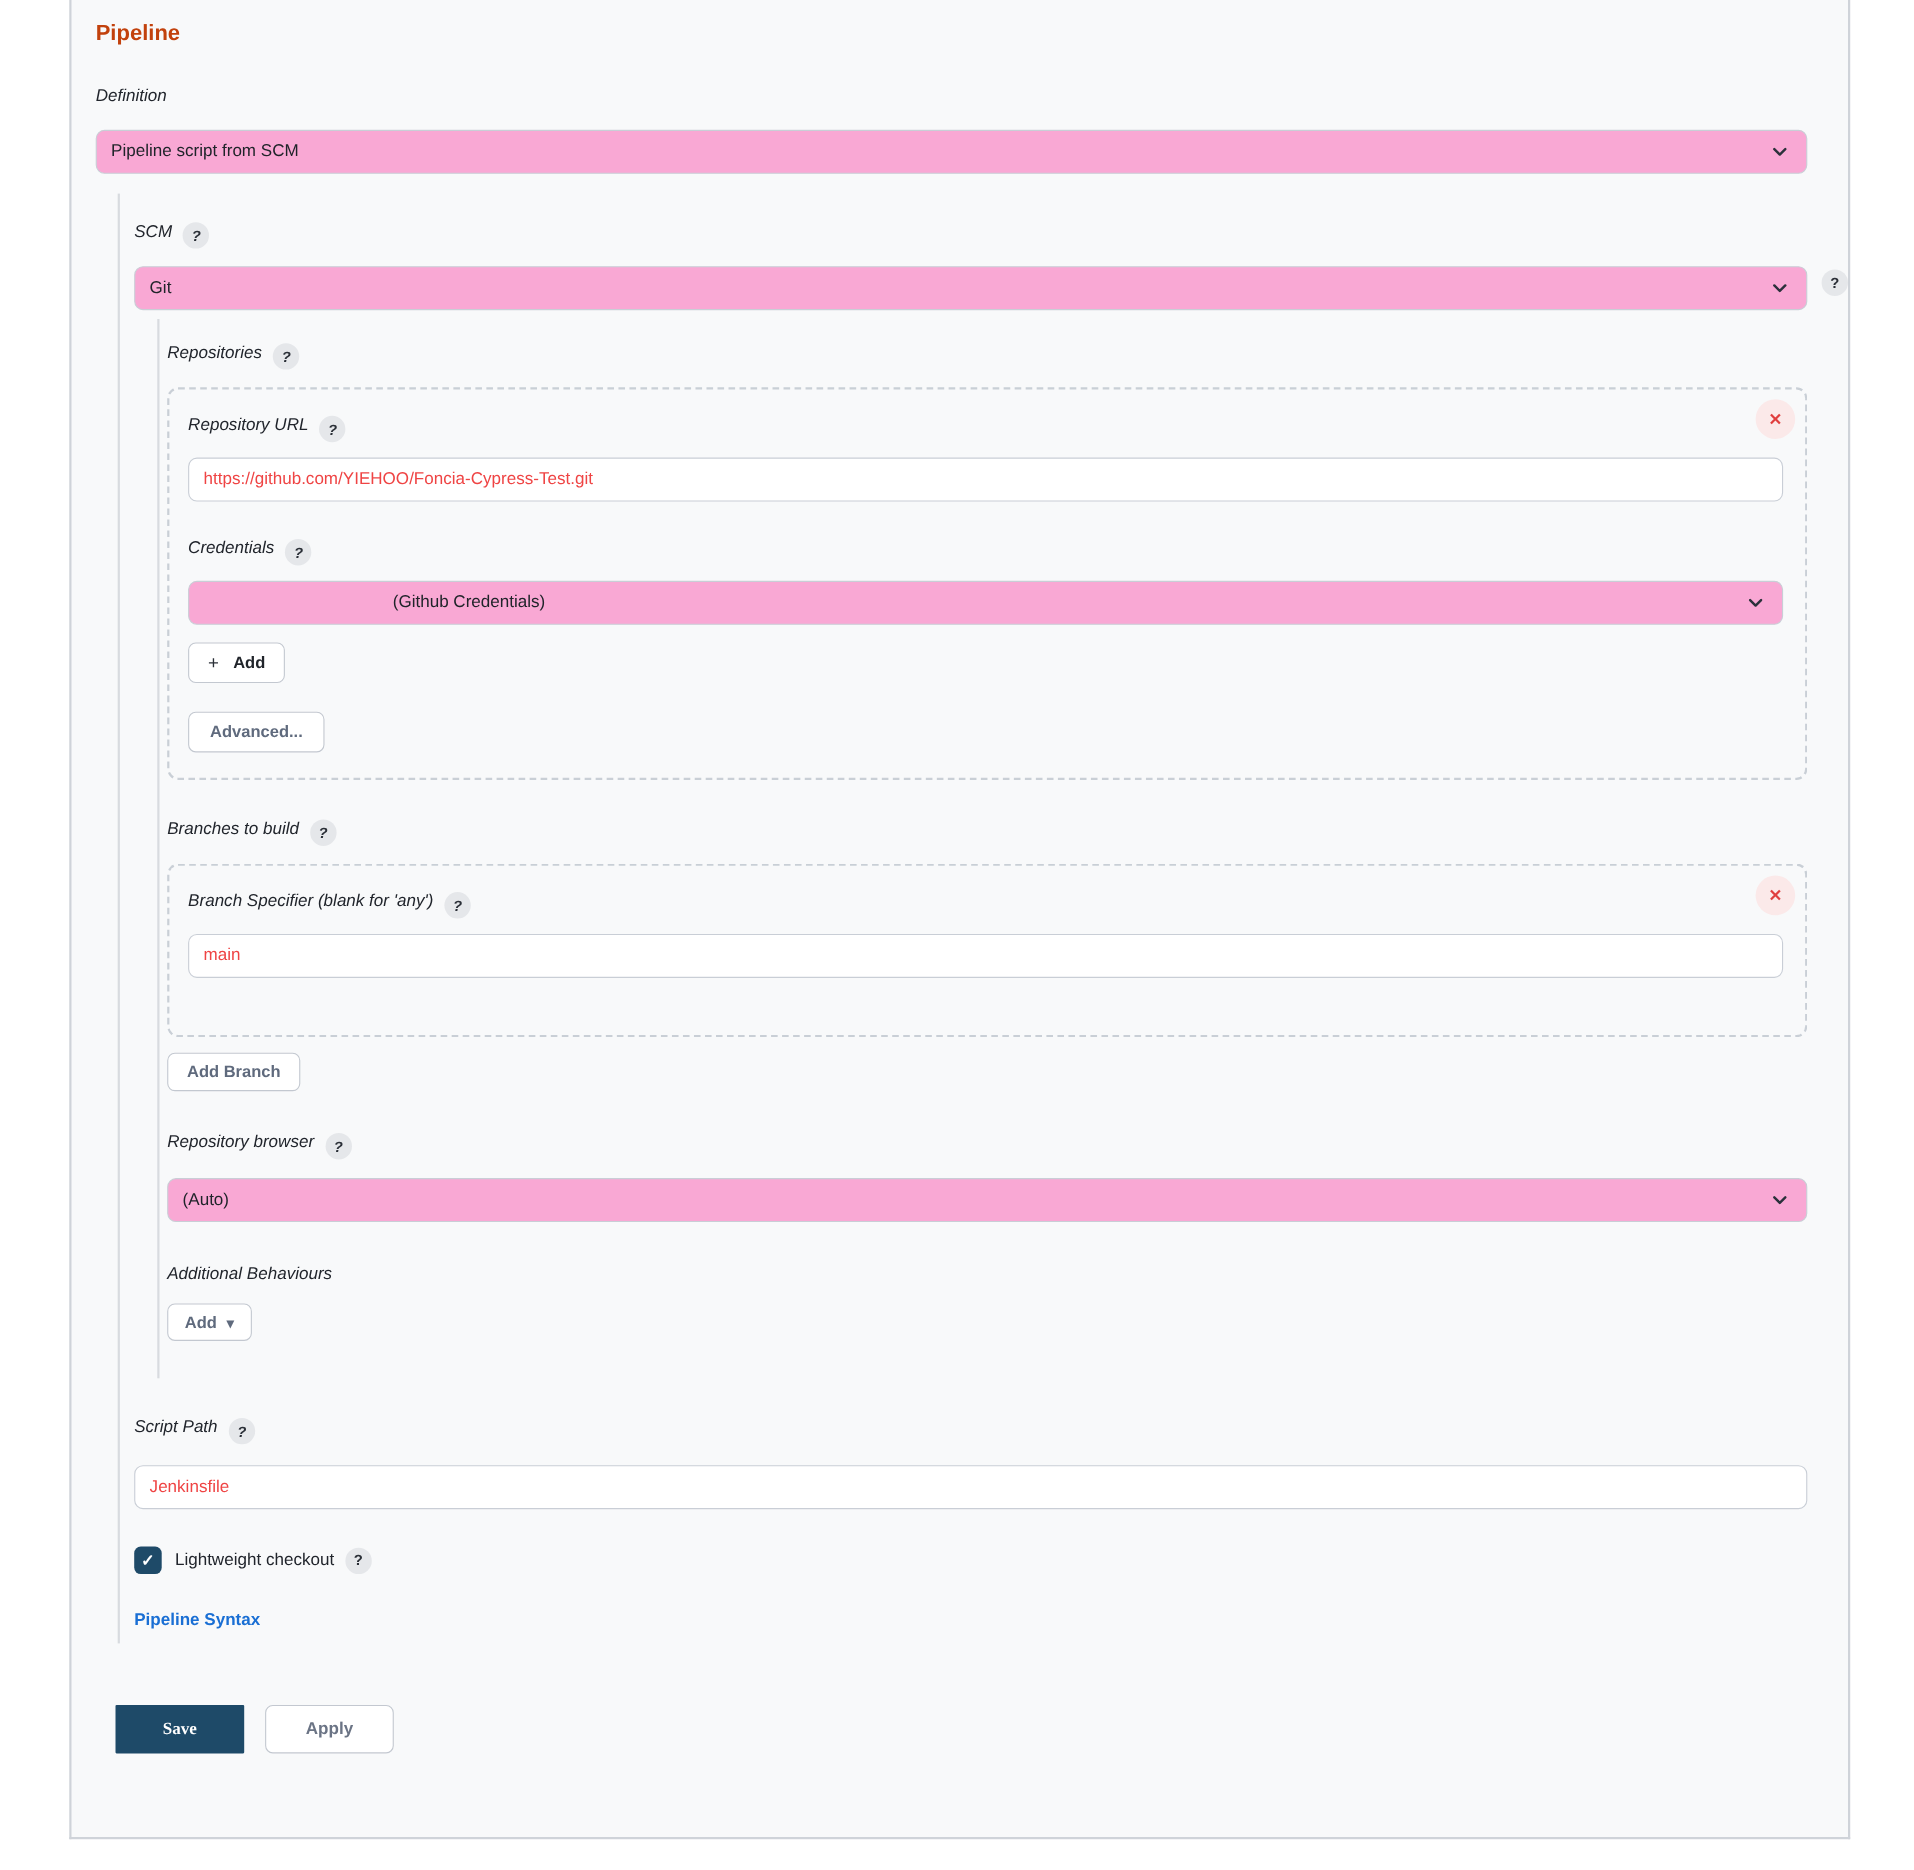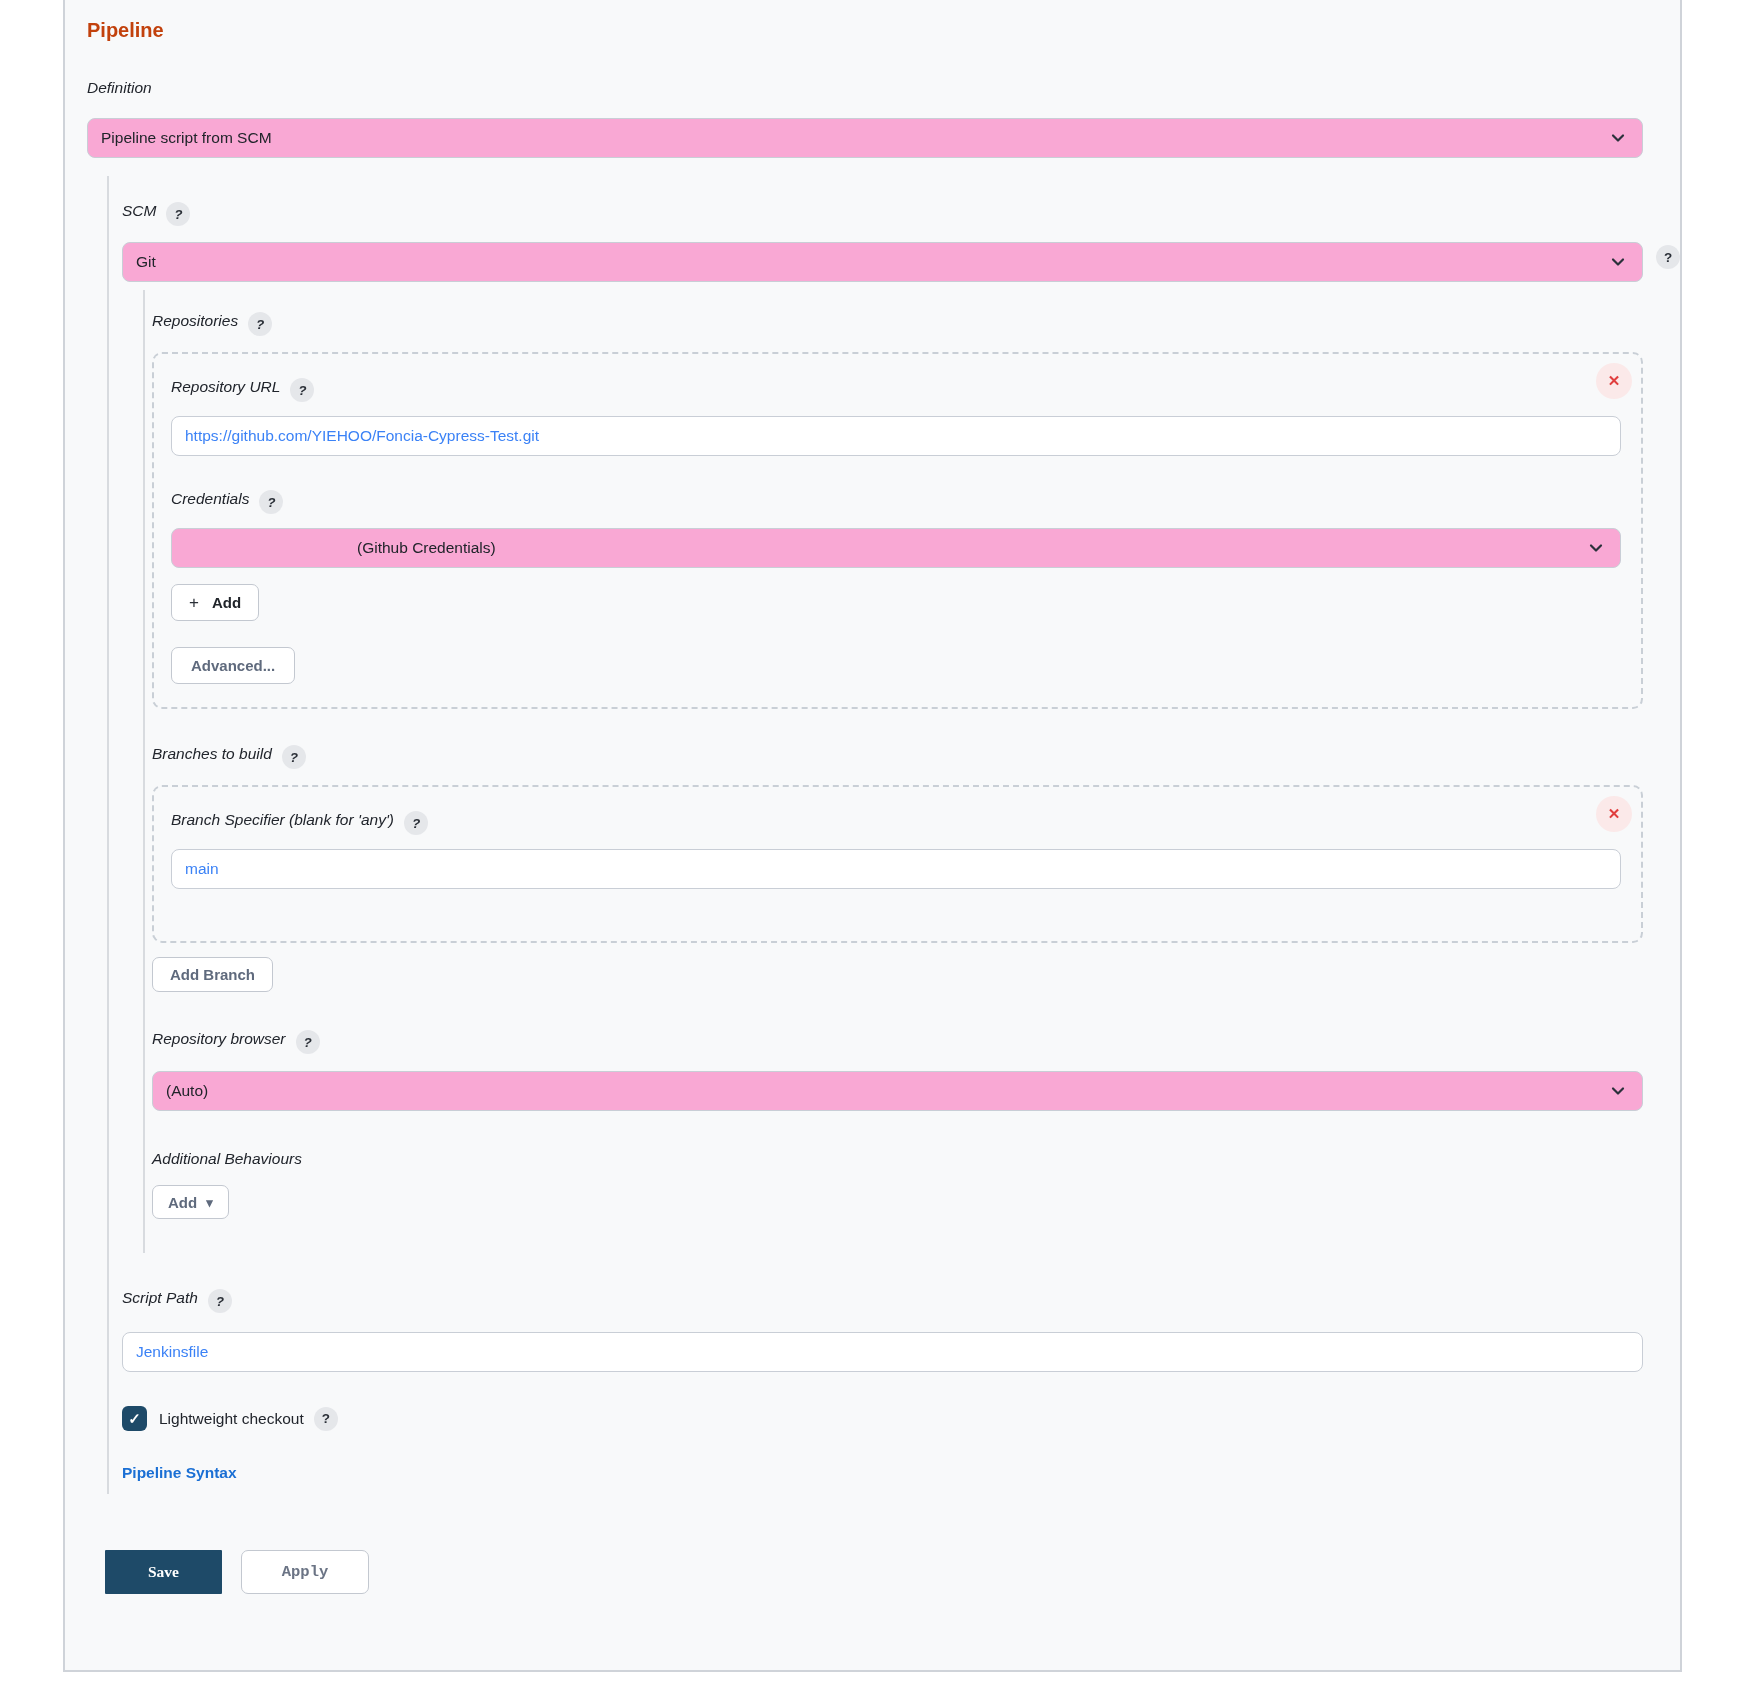--- a/index.html
+++ b/index.html
@@ -49,21 +49,21 @@
   }
   .close-btn {
     position:absolute; top:9px; right:9px; width:36px; height:36px; border-radius:50%;
     background:#fbe9e9; border:none; color:#e03e3e; font-size:15px; font-weight:700;
     display:flex; align-items:center; justify-content:center; cursor:pointer;
   }
 
   .text-input {
     display:block; width:100%; height:40px; margin-top:14px;
     background:#fff; border:1.5px solid #c9ced6; border-radius:8px;
-    font-family:"Liberation Sans", sans-serif; font-size:15.5px; color:#3b82f6; padding:0 13px;
+    font-family:"Liberation Sans", sans-serif; font-size:15.5px; color:#ef4444; padding:0 13px;
   }
 
   .cred-label { margin-top:34px; }
   .cred-value { margin-left:172px; }
 
   .btn {
     display:inline-flex; align-items:center; justify-content:center;
     background:#ffffff; border:1.8px solid #c3c8d0; border-radius:7px;
     font-family:"Liberation Sans", sans-serif; font-size:15px; font-weight:700; cursor:pointer;
   }
@@ -95,23 +95,23 @@
 
   .syntax-link { display:inline-block; margin-top:33px; font-size:15.5px; font-weight:700; color:#1a6fd4; text-decoration:none; cursor:pointer; }
 
   .actions { margin-left:18px; margin-top:56px; display:flex; align-items:center; gap:19px; }
   .btn-save {
     width:117px; height:44px; border:none; border-radius:1px;
     background:#1e4a68; color:#ffffff; font-size:15.5px; font-weight:700; cursor:pointer;
     font-family:Liberation Serif, serif;
   }
   .btn-apply {
-    width:128px; height:44px; border:1.8px solid #c3c8d0; border-radius:7px;
+    width:117px; height:44px; border:1.8px solid #c3c8d0; border-radius:7px;
     background:#ffffff; color:#6b7485; font-size:15.5px; font-weight:700; cursor:pointer;
-    font-family:Liberation Mono, monospace;
+    font-family:Liberation Sans, sans-serif;
   }
 </style>
 </head>
 <body>
 
 <div class="panel">
 
   <div class="h-title">Pipeline</div>
 
   <div class="row-label definition-label">

